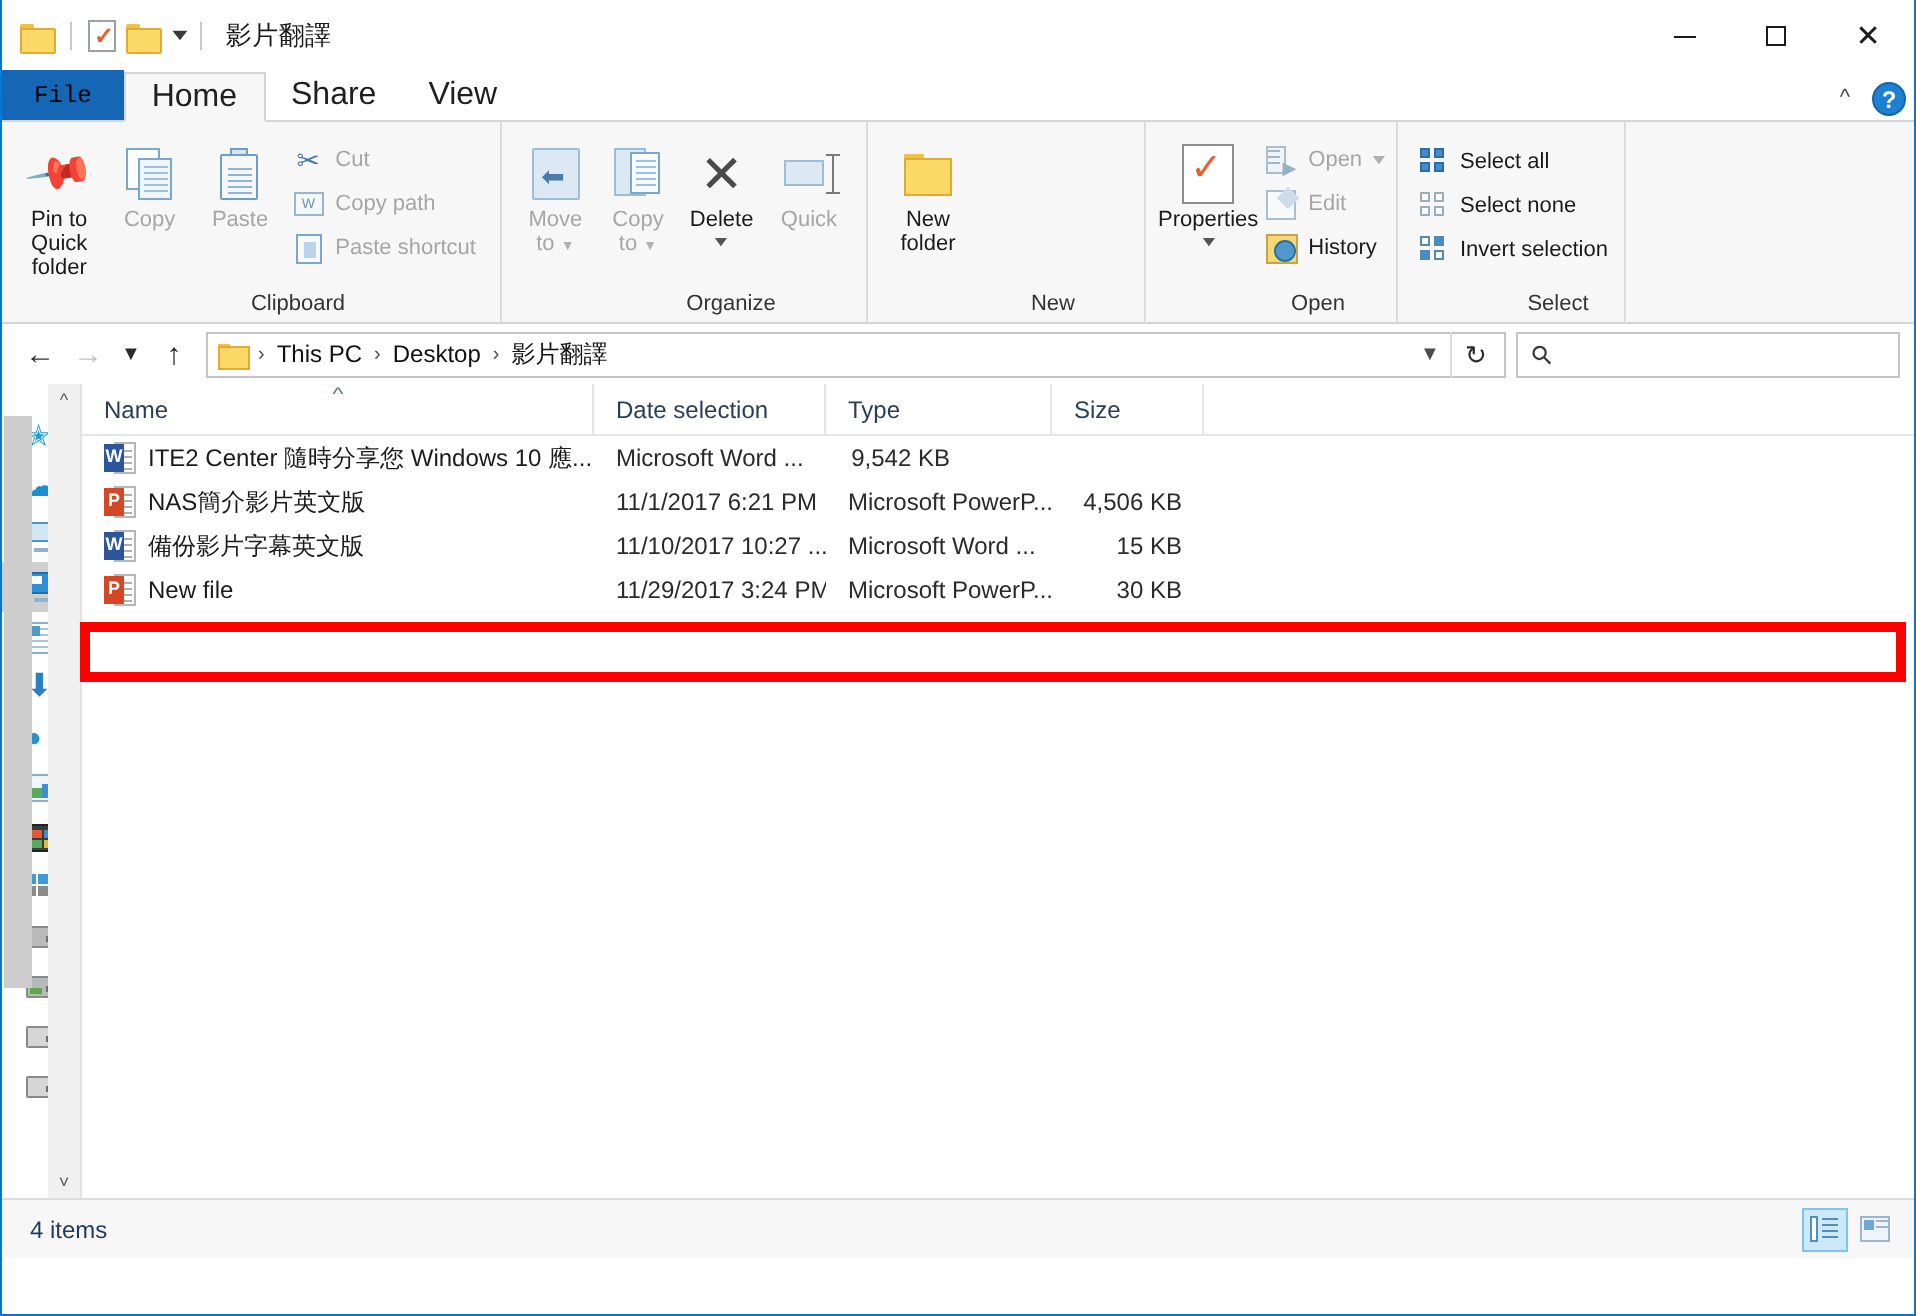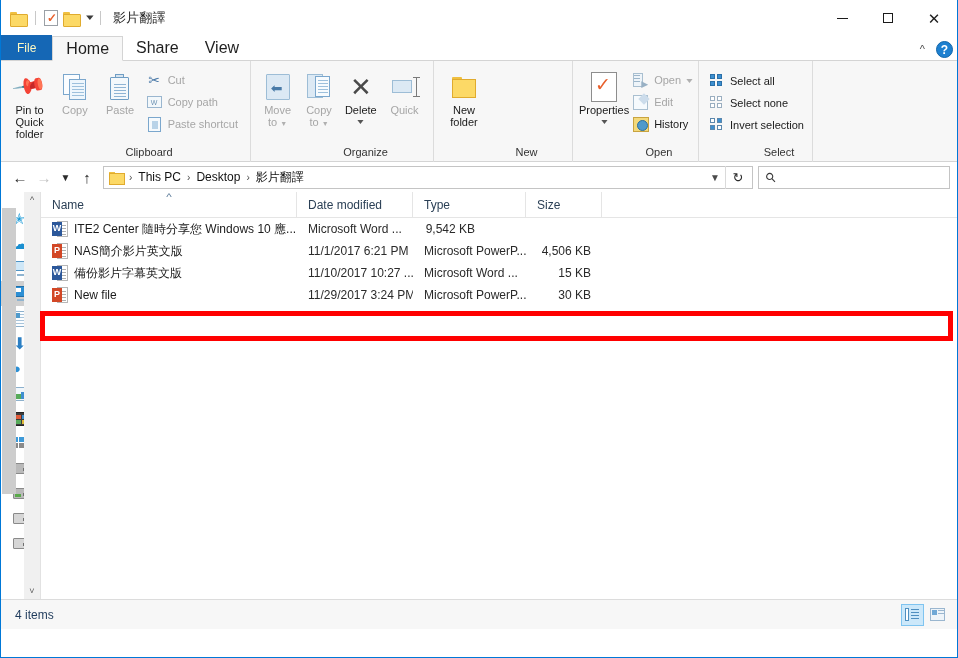--- a/index.html
+++ b/index.html
@@ -72,22 +72,22 @@
   
   .tabstrip {
     height: 25px; background: #ffffff; display: flex; align-items: flex-end;
     position: relative; border-bottom: 1px solid #d4d4d4;
   }
   .tab {
     height: 25px; padding: 0 13px; display: flex; align-items: center;
     font-size: 16px; color: #1f1f1f; position: relative;
   }
   .tab.file {
-    background: #1567b5; color: #fef9c3; font-size: 12px;
-    padding: 4px 16px; height: 25px;
+    background: #1567b5; color: #000000; font-size: 12px;
+    padding: 4px 16px; height: 25px; font-family: Liberation Mono, monospace;
   }
   .tab.active {
     background: #f7f7f7; border: 1px solid #d4d4d4; border-bottom: 1px solid #f7f7f7;
     margin-bottom: -1px; color: #1f1f1f;
   }
   .tab-right {
     position: absolute; right: 4px; bottom: 2px; display: flex; align-items: center; gap: 8px;
   }
   .chevup { font-size: 11px; color: #4a4a4a; padding: 0 3px; line-height: 1; }
   .helpbtn {
@@ -695,21 +695,21 @@
       <div class="nav-thumb"></div>
     </div>
 
     <div class="filelist">
       <div class="colheader">
         <div class="col col-name">
           <span class="sortmark">^</span>
           <span>Name</span>
         </div>
         <div class="col col-date">
-          <span>Date modified</span>
+          <span>Date selection</span>
         </div>
         <div class="col col-type">
           <span>Type</span>
         </div>
         <div class="col col-size">
           <span class="lbl" style="padding-left:11px;text-align:left">Size</span>
         </div>
       </div>
 
       <div>

